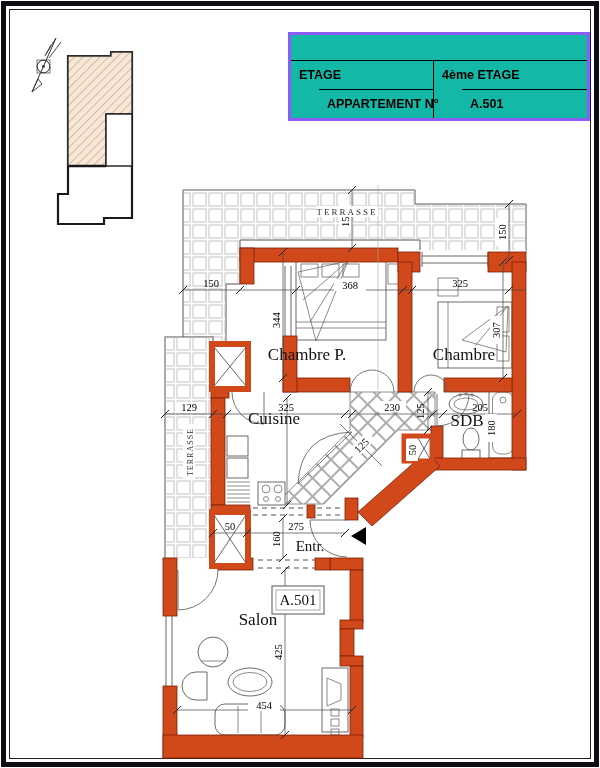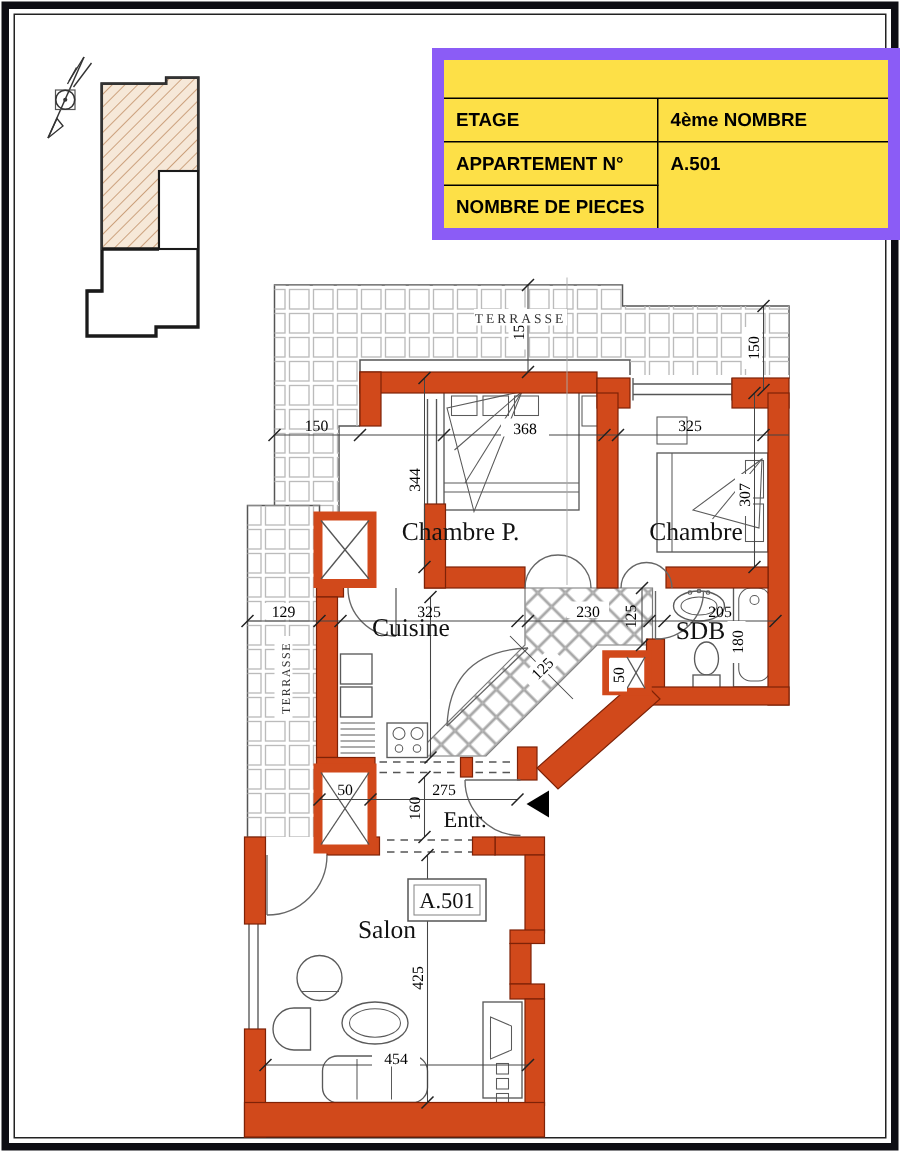--- a/index.html
+++ b/index.html
@@ -1,25 +1,25 @@
 <!DOCTYPE html>
 <html><head>
 <meta charset="utf-8">
 <style>
   html,body{margin:0;padding:0;width:600px;height:768px;background:#fff;overflow:hidden;}
   .frame-outer{position:absolute;inset:1px;border:5px solid #0e0e14;}
   .frame-inner{position:absolute;inset:9px;border:1px solid #222;}
   
-  .tblock{position:absolute;left:288px;top:32px;width:296px;border:8px solid #8b5cf6;
+  .tblock{position:absolute;left:288px;top:32px;width:296px;border:3px solid #8b5cf6;
           font-family:"Liberation Sans",sans-serif;font-weight:bold;color:#000;
-          display:grid;grid-template-columns:143px 1fr;background:#fde047;}
+          display:grid;grid-template-columns:143px 1fr;background:#14b8a6;}
   .tb-header{grid-column:1 / span 2;height:25px;border-bottom:1px solid #000;}
   .tb-cell{height:28px;line-height:28px;padding-left:8px;font-size:12.5px;white-space:nowrap;}
   .tb-label{border-right:1px solid #000;}
-  .tb-row2{border-top:1px solid #000;}
+  .tb-row2{border-top:1px solid #000;margin-left:28px;}
   
   .dim{font-family:"Liberation Serif",serif;font-size:10.5px;fill:#000;}
   .room{font-family:"Liberation Serif",serif;font-size:17px;fill:#111;}
   .room-s{font-family:"Liberation Serif",serif;font-size:15px;fill:#111;}
   .terr{font-family:"Liberation Serif",serif;font-size:9px;fill:#333;letter-spacing:2px;}
   .terr2{font-family:"Liberation Serif",serif;font-size:8px;fill:#333;letter-spacing:1px;}
   text{text-anchor:middle;}
   .wall{fill:#d1491b;stroke:#7e2207;stroke-width:0.8;}
   .thin{stroke:#555;stroke-width:0.9;fill:none;}
   .door{stroke:#666;stroke-width:0.9;fill:none;}
@@ -31,24 +31,23 @@
 </style>
 </head>
 <body>
 
 <div class="frame-outer"></div>
 <div class="frame-inner"></div>
 
 <div class="tblock">
   <div class="tb-header"></div>
   <div class="tb-cell tb-label">ETAGE</div>
-  <div class="tb-cell">4ème NOMBRE</div>
+  <div class="tb-cell">4ème ETAGE</div>
   <div class="tb-cell tb-label tb-row2">APPARTEMENT N°</div>
   <div class="tb-cell tb-row2">A.501</div>
-  <div class="tb-cell tb-label tb-row2">NOMBRE DE PIECES</div>
 </div>
 
 <svg style="position:absolute;left:18px;top:28px;" width="130" height="205" viewBox="0 0 130 205">
   <defs>
     <pattern id="hatch" width="6" height="6" patternTransform="rotate(45)" patternUnits="userSpaceOnUse">
       <line x1="0" y1="0" x2="0" y2="6" stroke="#c79a74" stroke-width="1.2"></line>
     </pattern>
   </defs>
   <g>
     <line x1="38" y1="10" x2="14" y2="64" stroke="#333" stroke-width="1"></line>

